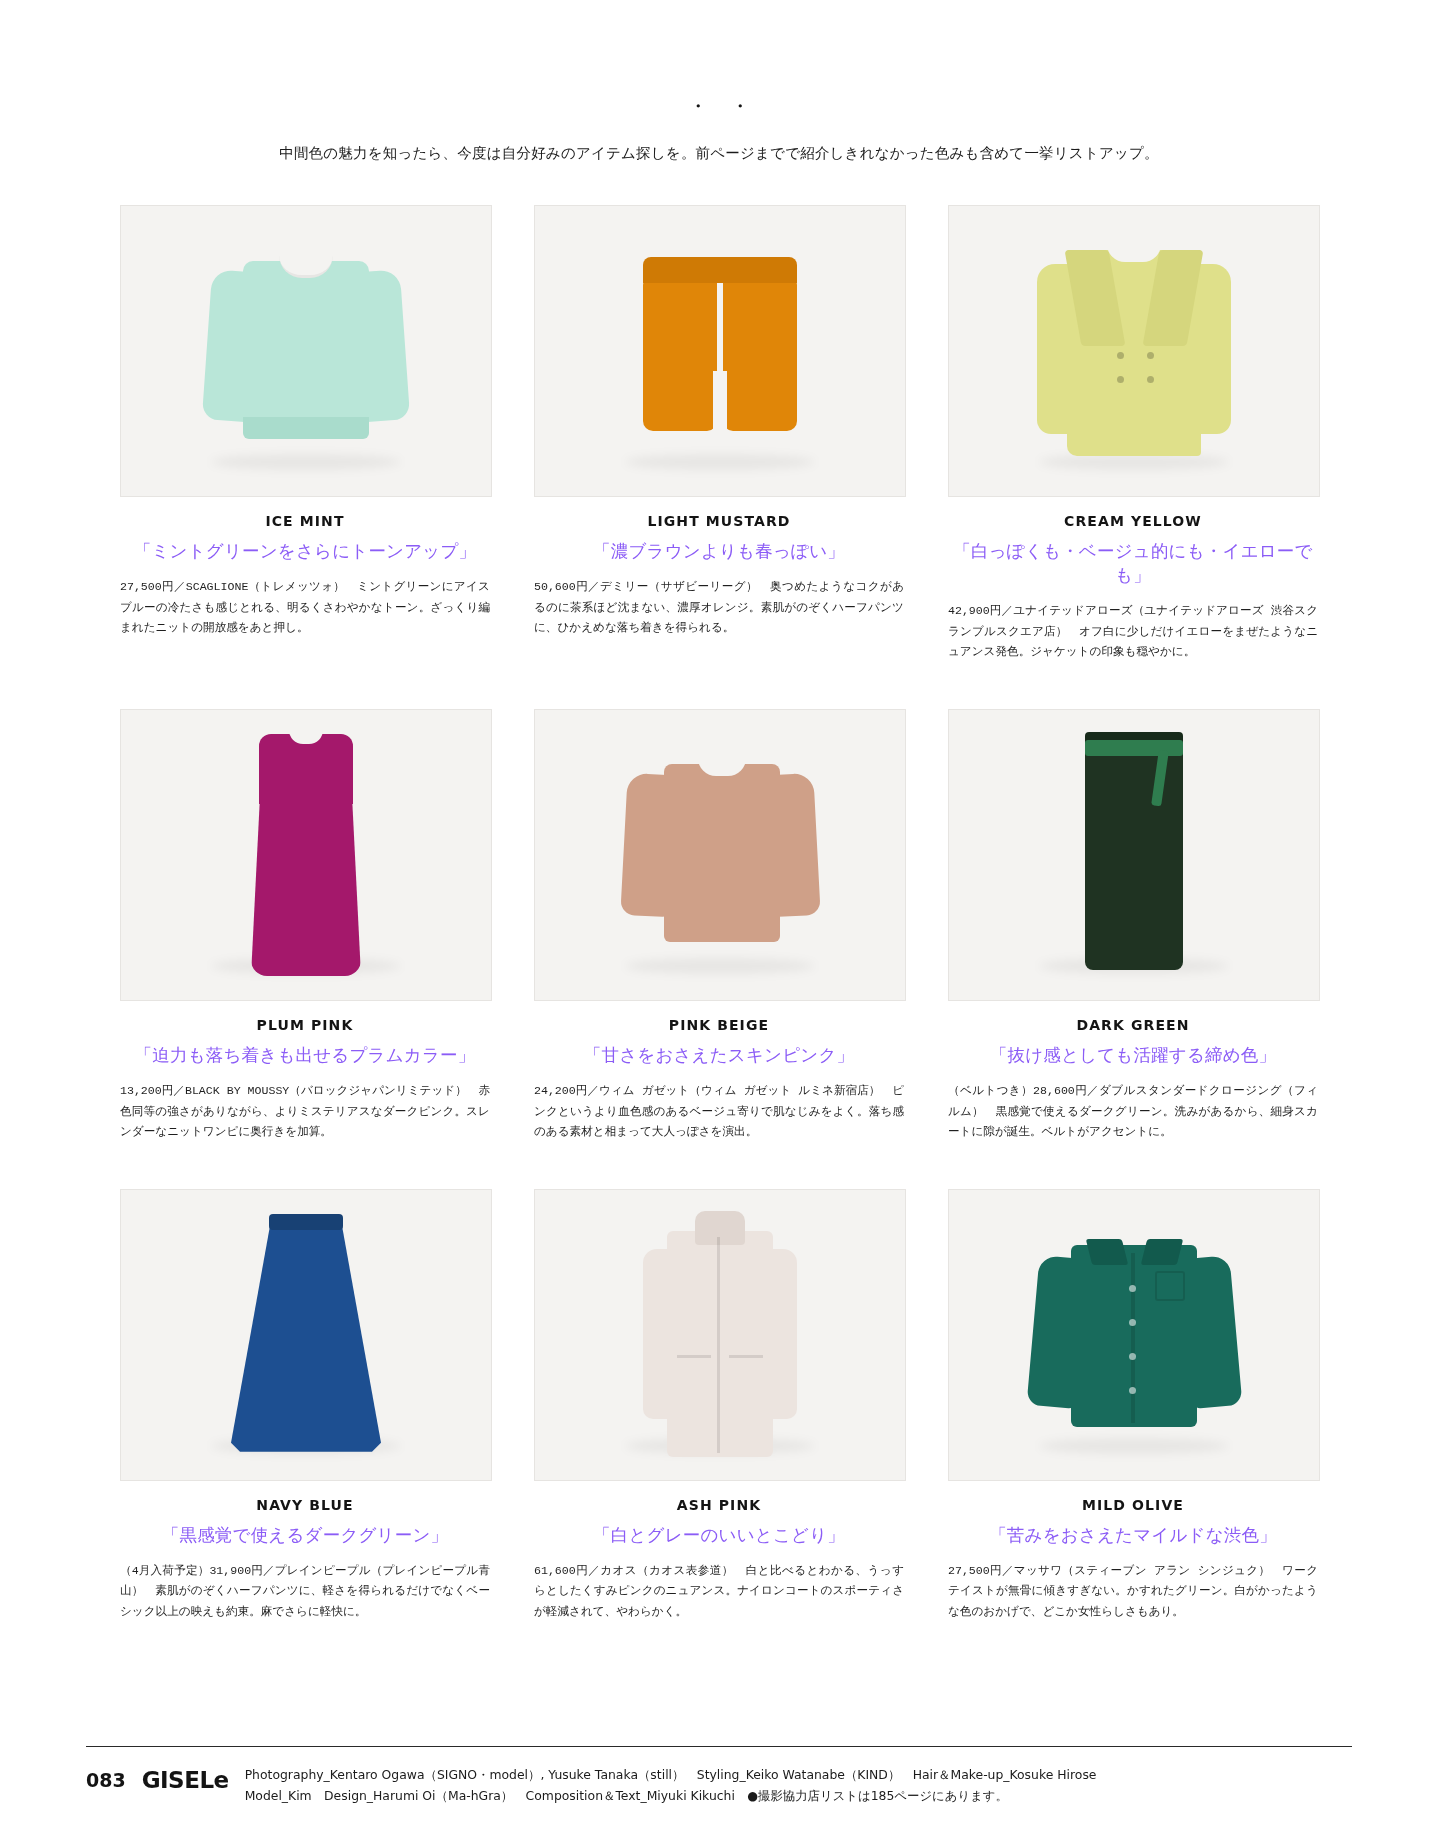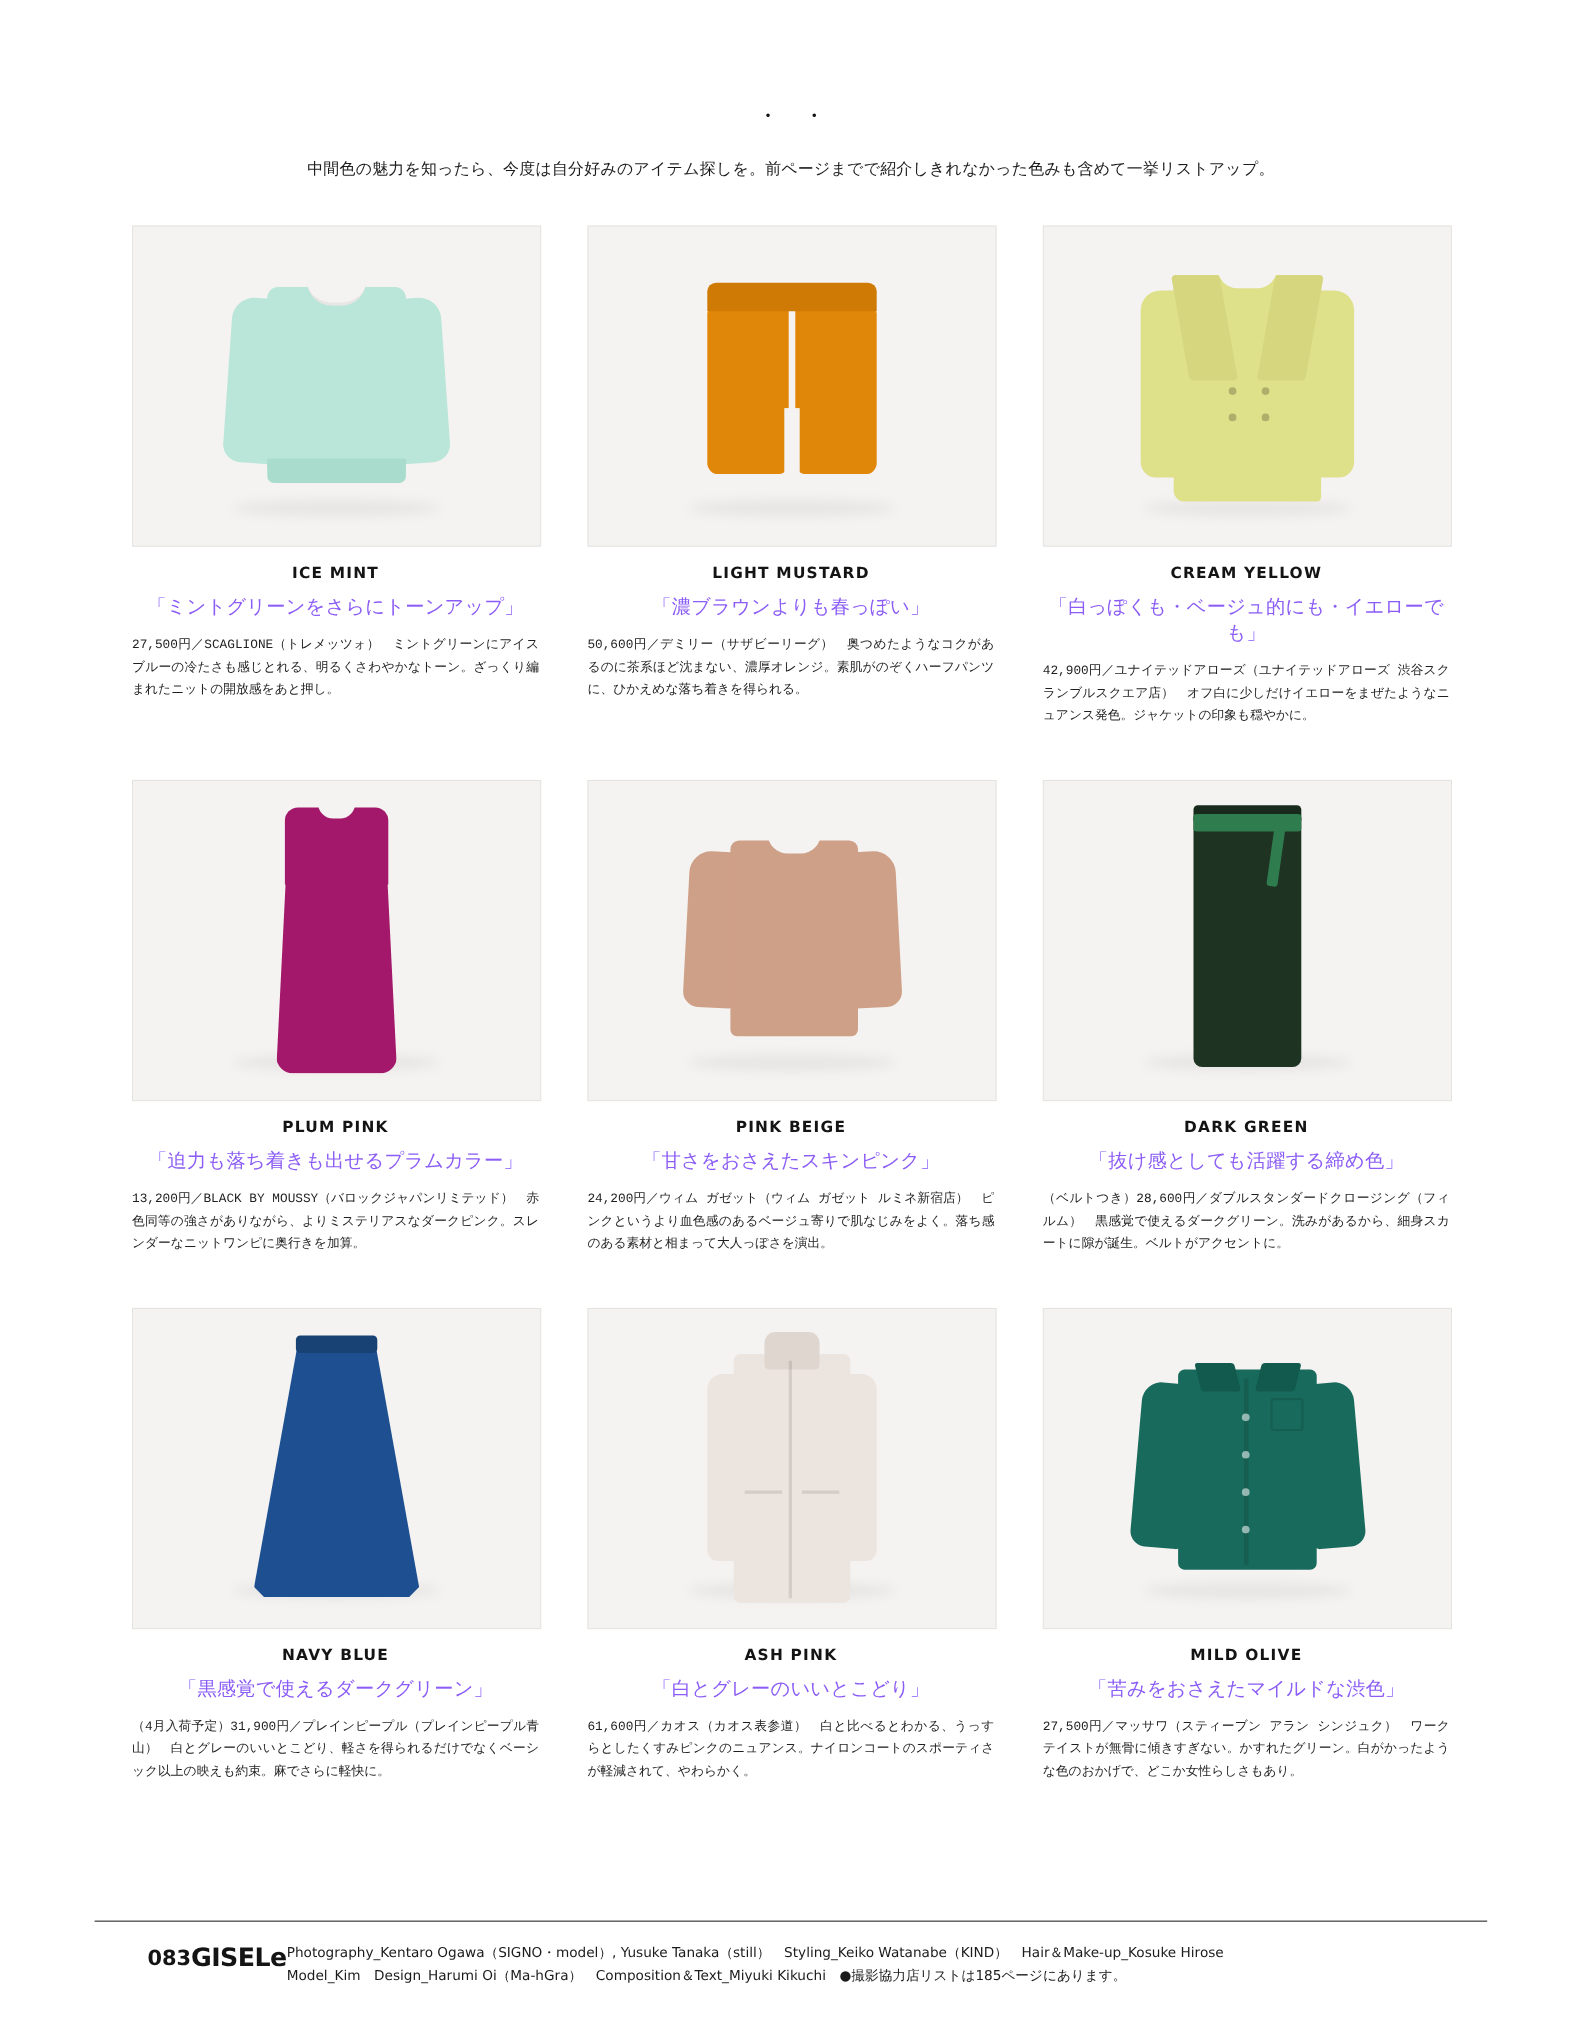--- a/index.html
+++ b/index.html
@@ -125,21 +125,21 @@
     padding: 0 86px;
     box-sizing: border-box;
   }
   .footer-rule {
     border-top: 1px solid #2a2a2a;
     margin: 0 0 12px 0;
   }
   .footer-inner {
     display: flex;
     align-items: flex-start;
-    margin-left: 48px;
+    gap: 16px;
   }
   .folio {
     font-size: 19px;
     font-weight: 700;
     color: #141414;
     font-family: "DejaVu Sans", sans-serif;
     line-height: 1.2;
     padding-top: 10px;
   }
   .logo {
@@ -452,21 +452,21 @@
     <div class="card">
       <div class="photo">
         <div class="shadow"></div>
         <div class="g skirt-flare" style="--c:#1d4f91;--c2:#184174">
           <div class="body"></div>
             <div class="waist"></div>
         </div>
       </div>
       <div class="color-name">NAVY BLUE</div>
       <div class="catch">「黒感覚で使えるダークグリーン」</div>
-      <div class="desc">（4月入荷予定）31,900円／プレインピープル（プレインピープル青山）　白とグレーのいいとこどり、軽さを得られるだけでなくベーシック以上の映えも約束。麻でさらに軽快に。</div>
+      <div class="desc">（4月入荷予定）31,900円／プレインピープル（プレインピープル青山）　素肌がのぞくハーフパンツに、軽さを得られるだけでなくベーシック以上の映えも約束。麻でさらに軽快に。</div>
     </div>
 
     <div class="card">
       <div class="photo">
         <div class="shadow"></div>
         <div class="g coat" style="--c:#ece4df;--c2:#e0d6d0">
           <div class="sleeveL"></div>
             <div class="sleeveR"></div>
           <div class="body"></div>
             <div class="collar"></div>

